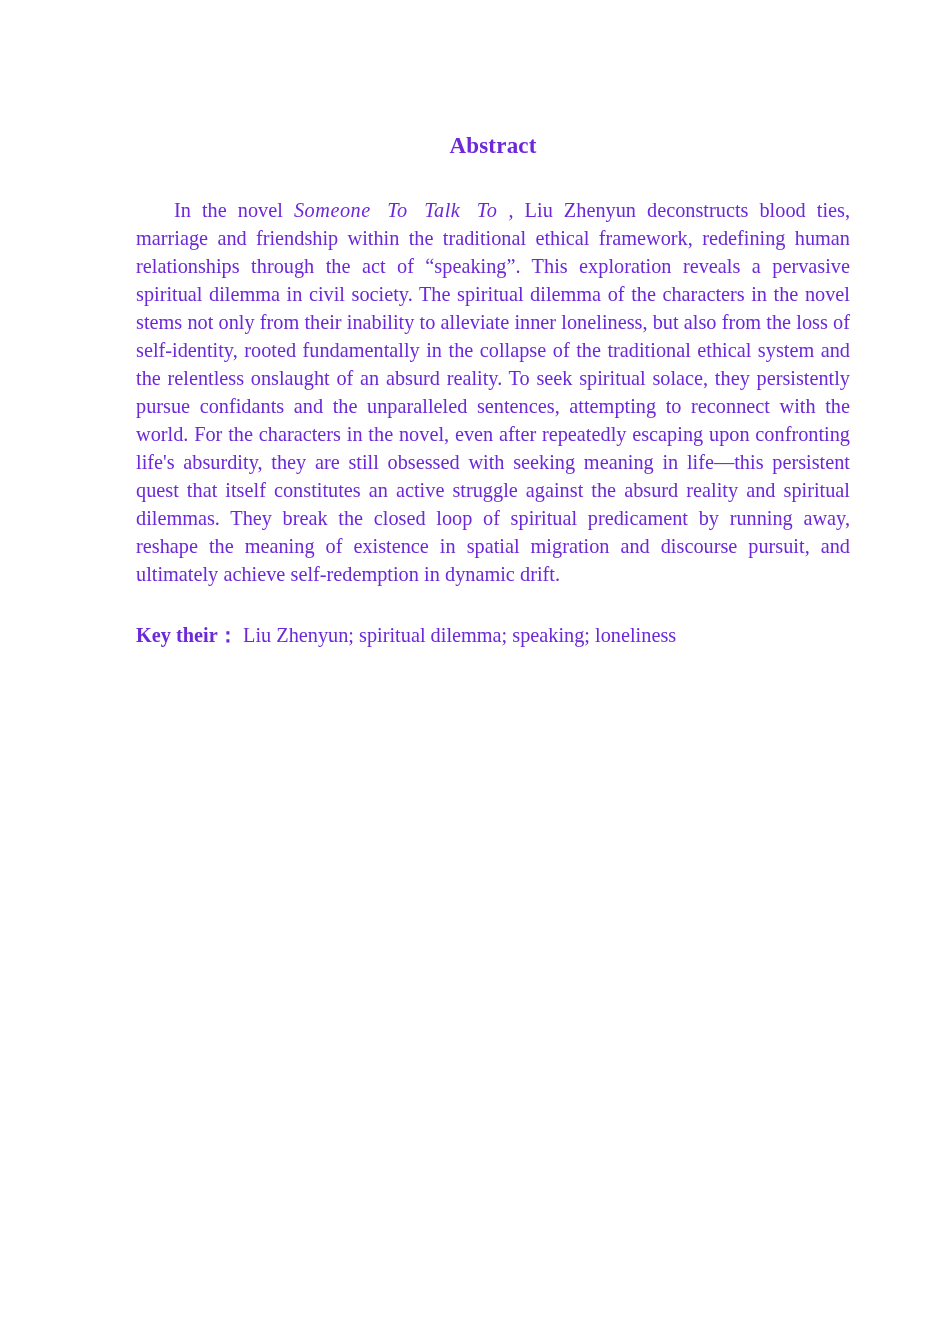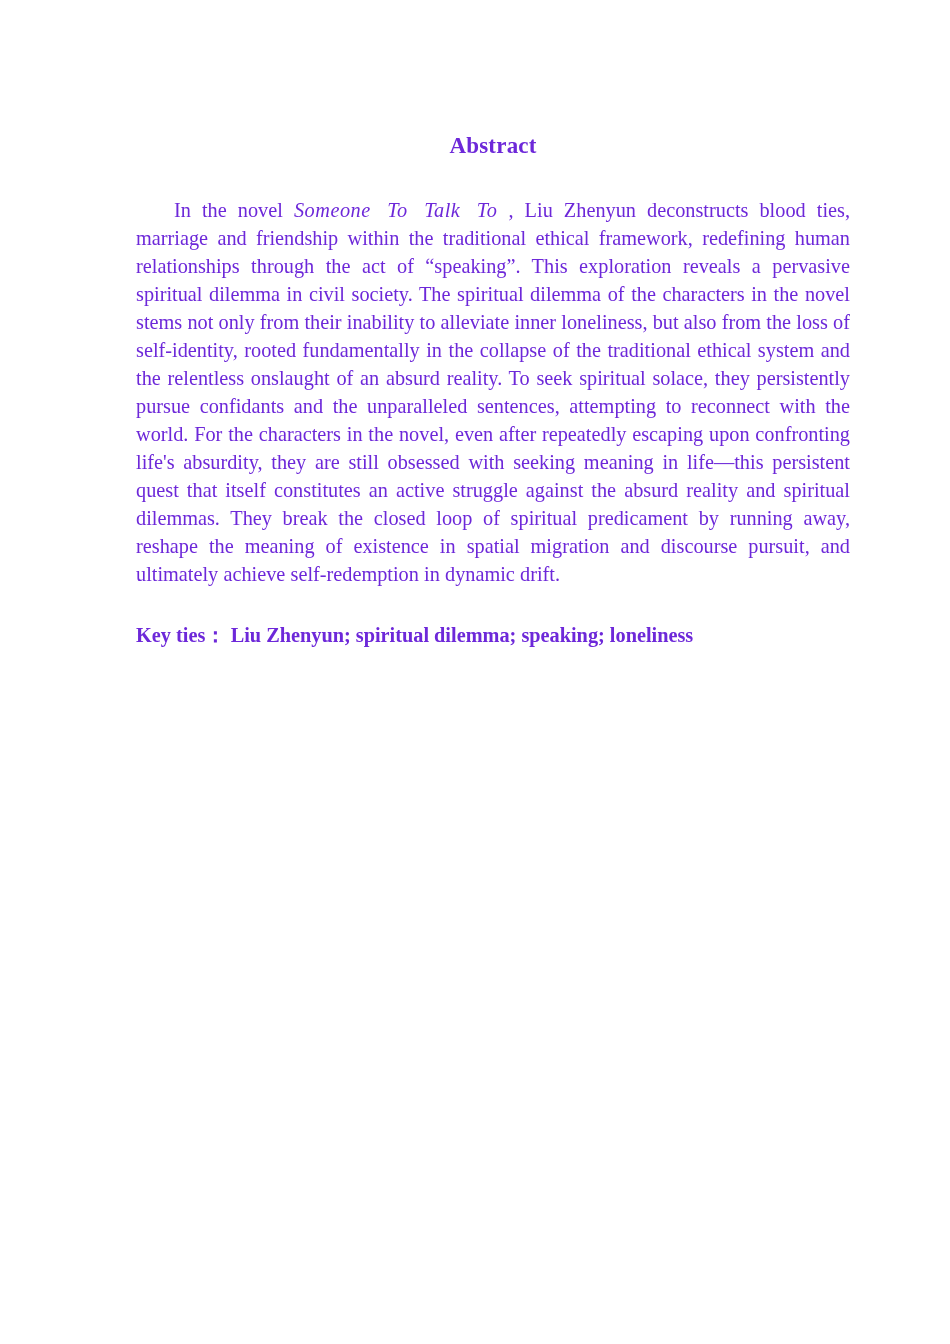--- a/index.html
+++ b/index.html
@@ -55,30 +55,30 @@
     text-align: left;
   }
   .keywords .kw-label {
     font-weight: bold;
   }
   .keywords .kw-colon {
     font-weight: bold;
     letter-spacing: 0;
   }
   .keywords .kw-values {
-    font-weight: bold;
+    font-weight: normal;
   }
   .sp { white-space: pre; }
 </style>
 </head>
 <body>
 
 <div class="page">
   <div class="content">
 
     <h1 class="doc-title">Abstract</h1>
 
     <p class="abstract-para"><span>In the novel </span><span class="work-title">Someone To Talk To</span><span> , Liu Zhenyun deconstructs blood ties, marriage and friendship within the traditional ethical framework, redefining human relationships through the act of “speaking”.  This exploration reveals a pervasive spiritual dilemma in civil society.  The spiritual dilemma of the characters in the novel stems not only from their inability to alleviate inner loneliness, but also from the loss of self-identity, rooted fundamentally in the collapse of the traditional ethical system and the relentless onslaught of an absurd reality. To seek spiritual solace, they persistently pursue confidants and the unparalleled sentences, attempting to reconnect with the world. For the characters in the novel, even after repeatedly escaping upon confronting life's absurdity, they are still obsessed with seeking meaning  in  life—this persistent quest that itself constitutes an active struggle against the absurd reality and spiritual dilemmas. They break  the closed loop of spiritual predicament by running away,  reshape the meaning of existence in spatial migration and discourse pursuit,  and  ultimately  achieve self-redemption in dynamic drift.</span></p>
 
-    <p class="keywords"><span class="kw-label">Key ties</span><span class="kw-colon">：</span><span class="sp"> </span><span class="kw-values">Liu Zhenyun; spiritual dilemma; speaking; loneliness</span></p>
+    <p class="keywords"><span class="kw-label">Key their</span><span class="kw-colon">：</span><span class="sp"> </span><span class="kw-values">Liu Zhenyun; spiritual dilemma; speaking; loneliness</span></p>
 
   </div>
 </div>
 
 </body></html>

